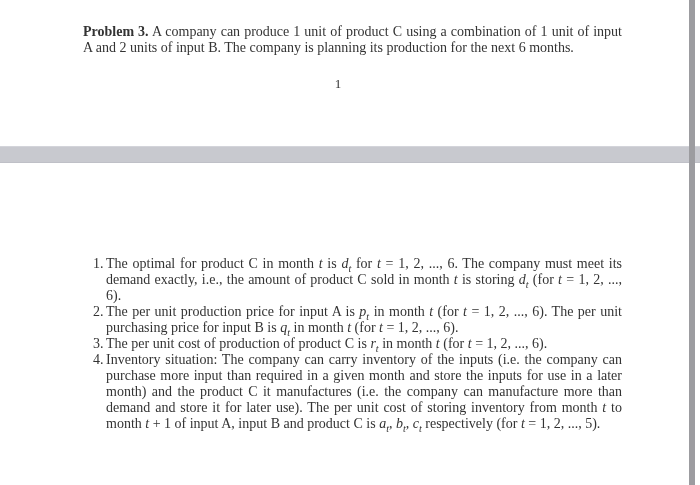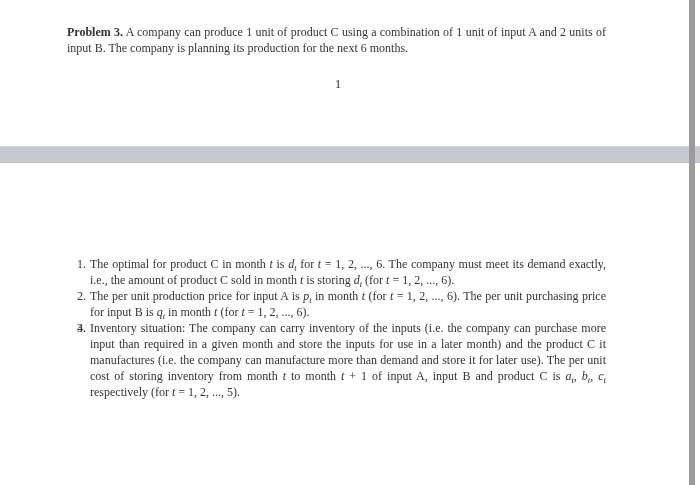--- a/index.html
+++ b/index.html
@@ -14,24 +14,24 @@
     position: relative;
     font-family: "Liberation Serif", "DejaVu Serif", serif;
     color: var(--text, #333333);
   }
   .viewer {
     position: absolute;
     inset: 0;
   }
   .textblock {
     position: absolute;
-    left: 67px;
+    left: 83px;
     width: 539px;
     text-align: justify;
-    font-size: 12px;
+    font-size: 14px;
     line-height: 16px;
   }
   .heading-block {
     top: 24px;
   }
   .para {
     margin: 0;
   }
   b { font-weight: bold; }
   i { font-style: italic; }
@@ -102,20 +102,21 @@
         <li class="cond">
           <span class="num">1.</span>
           <span><span>The optimal for product C in month </span><i>t</i><span> is </span><i>d</i><sub>t</sub><span> for </span><i>t</i><span> = 1, 2, ..., 6. The company must meet its demand exactly, i.e., the amount of product C sold in month </span><i>t</i><span> is storing </span><i>d</i><sub>t</sub><span> (for </span><i>t</i><span> = 1, 2, ..., 6).</span></span>
         </li>
         <li class="cond">
           <span class="num">2.</span>
           <span><span>The per unit production price for input A is </span><i>p</i><sub>t</sub><span> in month </span><i>t</i><span> (for </span><i>t</i><span> = 1, 2, ..., 6). The per unit purchasing price for input B is </span><i>q</i><sub>t</sub><span> in month </span><i>t</i><span> (for </span><i>t</i><span> = 1, 2, ..., 6).</span></span>
         </li>
         <li class="cond">
           <span class="num">3.</span>
+          <span><span>The per unit cost of production of product C is </span><i>r</i><sub>t</sub><span> in month </span><i>t</i><span> (for </span><i>t</i><span> = 1, 2, ..., 6).</span></span>
         </li>
         <li class="cond">
           <span class="num">4.</span>
           <span><span>Inventory situation: The company can carry inventory of the inputs (i.e. the company can purchase more input than required in a given month and store the inputs for use in a later month) and the product C it manufactures (i.e. the company can manufacture more than demand and store it for later use). The per unit cost of storing inventory from month </span><i>t</i><span> to month </span><i>t</i><span> + 1 of input A, input B and product C is </span><i>a</i><sub>t</sub><span>, </span><i>b</i><sub>t</sub><span>, </span><i>c</i><sub>t</sub><span> respectively (for </span><i>t</i><span> = 1, 2, ..., 5).</span></span>
         </li>
       </ol>
     </div>
   </div>
 
   <div class="scrollbar"></div>

